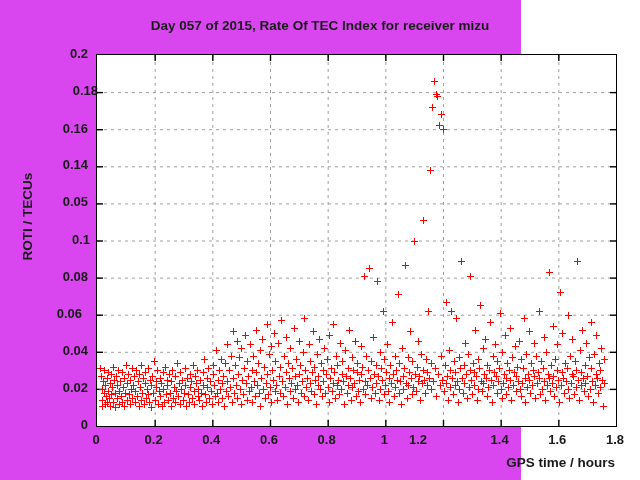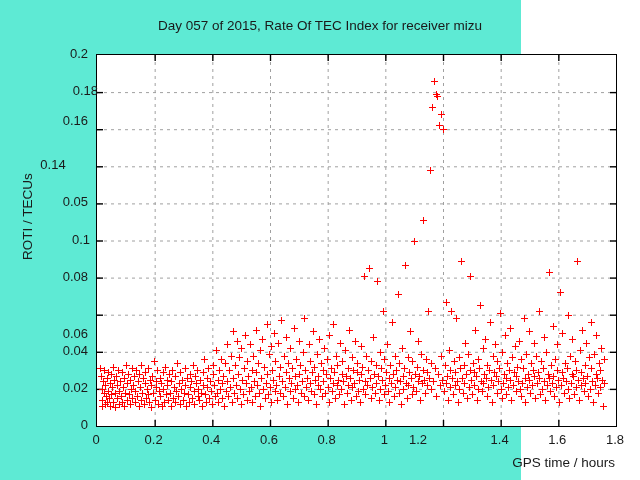--- a/index.html
+++ b/index.html
@@ -11,21 +11,22 @@
     width: 640px;
     height: 480px;
     overflow: hidden;
     font-family: "Liberation Sans", sans-serif;
     color: #000000;
   }
   #figure {
     position: relative;
     width: 521px;
     height: 480px;
-    background: #5eead4;
+    background: #d946ef;
+    font-weight: bold;
   }
   #plot-title {
     position: absolute;
     left: 0;
     top: 18px;
     width: 640px;
     text-align: center;
     font-size: 13.5px;
     color: #1a1a1a;
     white-space: nowrap;
@@ -151,26 +152,26 @@
       </svg>
     <svg id="points-svg" viewBox="0 0 519 371" preserveAspectRatio="none">
         <path d="M0 313.5H7M3.5 310V317M1 321.5H8M4.5 318V325M2 334.5H9M5.5 331V338M2 345.5H9M5.5 342V349M2 351.5H9M5.5 348V355M3 326.5H10M6.5 323V330M4 338.5H11M7.5 335V342M4 315.5H11M7.5 312V319M5 349.5H12M8.5 346V353M5 330.5H12M8.5 327V334M6 341.5H13M9.5 338V345M7 323.5H14M10.5 320V327M7 347.5H14M10.5 344V351M8 336.5H15M11.5 333V340M8 317.5H15M11.5 314V321M9 343.5H16M12.5 340V347M10 328.5H17M13.5 325V332M10 351.5H17M13.5 348V355M11 319.5H18M14.5 316V323M11 339.5H18M14.5 336V343M12 332.5H19M15.5 329V336M13 312.5H20M16.5 309V316M13 347.5H20M16.5 344V351M14 325.5H21M17.5 322V329M15 338.5H22M18.5 335V342M15 352.5H22M18.5 349V356M16 321.5H23M19.5 318V325M17 343.5H24M20.5 340V347M17 330.5H24M20.5 327V334M18 315.5H25M21.5 312V319M19 349.5H26M22.5 346V353M19 336.5H26M22.5 333V340M20 326.5H27M23.5 323V330M21 341.5H28M24.5 338V345M22 317.5H29M25.5 314V321M22 347.5H29M25.5 344V351M23 332.5H30M26.5 329V336M24 323.5H31M27.5 320V327M24 351.5H31M27.5 348V355M25 338.5H32M28.5 335V342M26 310.5H33M29.5 307V314M27 345.5H34M30.5 342V349M27 328.5H34M30.5 325V332M28 319.5H35M31.5 316V323M29 339.5H36M32.5 336V343M30 349.5H37M33.5 346V353M30 325.5H37M33.5 322V329M31 334.5H38M34.5 331V338M32 313.5H39M35.5 310V317M32 343.5H39M35.5 340V347M33 330.5H40M36.5 327V334M34 321.5H41M37.5 318V325M35 347.5H42M38.5 344V351M35 336.5H42M38.5 333V340M36 315.5H43M39.5 312V319M37 341.5H44M40.5 338V345M38 326.5H45M41.5 323V330M39 351.5H46M42.5 348V355M39 319.5H46M42.5 316V323M40 332.5H47M43.5 329V336M41 345.5H48M44.5 342V349M41 310.5H48M44.5 307V314M42 338.5H49M45.5 335V342M43 323.5H50M46.5 320V327M44 349.5H51M47.5 346V353M45 328.5H52M48.5 325V332M45 317.5H52M48.5 314V321M46 343.5H53M49.5 340V347M47 334.5H54M50.5 331V338M48 339.5H55M51.5 336V343M48 313.5H55M51.5 310V317M49 347.5H56M52.5 344V351M50 325.5H57M53.5 322V329M51 330.5H58M54.5 327V334M51 352.5H58M54.5 349V356M52 321.5H59M55.5 318V325M53 338.5H60M56.5 335V342M54 306.5H61M57.5 303V310M55 345.5H62M58.5 342V349M56 326.5H63M59.5 323V330M56 332.5H63M59.5 329V336M57 315.5H64M60.5 312V319M58 349.5H65M61.5 346V353M59 336.5H66M62.5 333V340M60 323.5H67M63.5 320V327M60 341.5H67M63.5 338V345M61 328.5H68M64.5 325V332M62 351.5H69M65.5 348V355M63 317.5H70M66.5 314V321M63 334.5H70M66.5 331V338M64 347.5H71M67.5 344V351M65 312.5H72M68.5 309V316M66 339.5H73M69.5 336V343M67 325.5H74M70.5 322V329M67 330.5H74M70.5 327V334M68 345.5H75M71.5 342V349M69 319.5H76M72.5 316V323M70 338.5H77M73.5 335V342M71 351.5H78M74.5 348V355M71 326.5H78M74.5 323V330M72 315.5H79M75.5 312V319M73 343.5H80M76.5 340V347M74 332.5H81M77.5 329V336M75 347.5H82M78.5 344V351M75 321.5H82M78.5 318V325M76 336.5H83M79.5 333V340M77 308.5H84M80.5 305V312M78 341.5H85M81.5 338V345M79 328.5H86M82.5 325V332M80 349.5H87M83.5 346V353M80 317.5H87M83.5 314V321M81 334.5H88M84.5 331V338M82 325.5H89M85.5 322V329M83 345.5H90M86.5 342V349M84 338.5H91M87.5 335V342M85 313.5H92M88.5 310V317M85 330.5H92M88.5 327V334M86 351.5H93M89.5 348V355M87 323.5H94M90.5 320V327M88 339.5H95M91.5 336V343M89 347.5H96M92.5 344V351M90 319.5H97M93.5 316V323M90 332.5H97M93.5 329V336M91 326.5H98M94.5 323V330M92 343.5H99M95.5 340V347M93 310.5H100M96.5 307V314M94 336.5H101M97.5 333V340M94 349.5H101M97.5 346V353M95 321.5H102M98.5 318V325M96 328.5H103M99.5 325V332M97 315.5H104M100.5 312V319M98 341.5H105M101.5 338V345M98 334.5H105M101.5 331V338M99 345.5H106M102.5 342V349M100 325.5H107M103.5 322V329M101 338.5H108M104.5 335V342M102 351.5H109M105.5 348V355M103 317.5H110M106.5 314V321M103 330.5H110M106.5 327V334M104 304.5H111M107.5 301V308M105 339.5H112M108.5 336V343M106 347.5H113M109.5 344V351M107 323.5H114M110.5 320V327M107 332.5H114M110.5 329V336M108 313.5H115M111.5 310V317M109 343.5H116M112.5 340V347M110 326.5H117M113.5 323V330M111 336.5H118M114.5 333V340M112 349.5H119M115.5 346V353M113 319.5H120M116.5 316V323M113 310.5H120M116.5 307V314M114 330.5H121M117.5 327V334M115 341.5H122M118.5 338V345M116 295.5H123M119.5 292V299M117 338.5H124M120.5 335V342M118 325.5H125M121.5 322V329M118 347.5H125M121.5 344V351M119 315.5H126M122.5 312V319M120 334.5H127M123.5 331V338M121 304.5H128M124.5 301V308M122 343.5H129M125.5 340V347M122 328.5H129M125.5 325V332M123 321.5H130M126.5 318V325M124 351.5H131M127.5 348V355M125 308.5H132M128.5 305V312M126 336.5H133M129.5 333V340M127 289.5H134M130.5 286V293M127 326.5H134M130.5 323V330M128 341.5H135M131.5 338V345M129 315.5H136M132.5 312V319M130 332.5H137M133.5 329V336M131 301.5H138M134.5 298V305M132 347.5H139M135.5 344V351M133 323.5H140M136.5 320V327M133 276.5H140M136.5 273V280M134 338.5H141M137.5 335V342M135 310.5H142M138.5 307V314M136 330.5H143M139.5 327V334M137 286.5H144M140.5 283V290M137 343.5H144M140.5 340V347M138 319.5H145M141.5 316V323M139 302.5H146M142.5 299V306M140 334.5H147M143.5 331V338M141 349.5H148M144.5 346V353M141 293.5H148M144.5 290V297M142 325.5H149M145.5 322V329M143 339.5H150M146.5 336V343M144 313.5H151M147.5 310V317M145 280.5H152M148.5 277V284M146 328.5H153M149.5 325V332M147 345.5H154M150.5 342V349M147 306.5H154M150.5 303V310M148 321.5H155M151.5 318V325M149 336.5H156M152.5 333V340M150 289.5H157M153.5 286V293M151 332.5H158M154.5 329V336M152 315.5H159M155.5 312V319M152 347.5H159M155.5 344V351M153 301.5H160M156.5 298V305M154 326.5H161M157.5 323V330M155 341.5H162M158.5 338V345M156 275.5H163M159.5 272V279M156 317.5H163M159.5 314V321M157 330.5H164M160.5 327V334M158 308.5H165M161.5 305V312M159 338.5H166M162.5 335V342M160 351.5H167M163.5 348V355M160 295.5H167M163.5 292V299M161 323.5H168M164.5 320V327M162 284.5H169M165.5 281V288M163 334.5H170M166.5 331V338M164 312.5H171M167.5 309V316M165 343.5H172M168.5 340V347M166 328.5H173M169.5 325V332M167 269.5H174M170.5 266V273M167 319.5H174M170.5 316V323M168 339.5H175M171.5 336V343M169 299.5H176M172.5 296V303M170 332.5H177M173.5 329V336M171 291.5H178M174.5 288V295M171 347.5H178M174.5 344V351M172 315.5H179M175.5 312V319M173 325.5H180M176.5 322V329M174 278.5H181M177.5 275V282M175 336.5H182M178.5 333V340M175 306.5H182M178.5 303V310M176 330.5H183M179.5 327V334M177 345.5H184M180.5 342V349M178 288.5H185M181.5 285V292M179 321.5H186M182.5 318V325M180 312.5H187M183.5 309V316M180 338.5H187M183.5 335V342M181 265.5H188M184.5 262V269M182 326.5H189M185.5 323V330M183 341.5H190M186.5 338V345M184 301.5H191M187.5 298V305M185 332.5H192M188.5 329V336M186 317.5H193M189.5 314V321M186 282.5H193M189.5 279V286M187 349.5H194M190.5 346V353M188 308.5H195M191.5 305V312M189 323.5H196M192.5 320V327M190 336.5H197M193.5 333V340M190 293.5H197M193.5 290V297M191 328.5H198M194.5 325V332M192 313.5H199M195.5 310V317M193 343.5H200M196.5 340V347M194 273.5H201M197.5 270V277M195 321.5H202M198.5 318V325M195 334.5H202M198.5 331V338M196 304.5H203M199.5 301V308M197 330.5H204M200.5 327V334M198 347.5H205M201.5 344V351M199 286.5H206M202.5 283V290M199 319.5H206M202.5 316V323M200 310.5H207M203.5 307V314M201 338.5H208M204.5 335V342M202 326.5H209M205.5 323V330M203 297.5H210M206.5 294V301M204 341.5H211M207.5 338V345M204 263.5H211M207.5 260V267M205 315.5H212M208.5 312V319M206 332.5H213M209.5 329V336M207 323.5H214M210.5 320V327M208 345.5H215M211.5 342V349M209 289.5H216M212.5 286V293M210 328.5H217M213.5 325V332M210 306.5H217M213.5 303V310M211 336.5H218M214.5 333V340M212 317.5H219M215.5 314V321M213 276.5H220M216.5 273V280M214 339.5H221M217.5 336V343M214 312.5H221M217.5 309V316M215 325.5H222M218.5 322V329M216 349.5H223M219.5 346V353M217 299.5H224M220.5 296V303M218 330.5H225M221.5 327V334M218 321.5H225M221.5 318V325M219 284.5H226M222.5 281V288M220 334.5H227M223.5 331V338M221 308.5H228M224.5 305V312M222 341.5H229M225.5 338V345M223 315.5H230M226.5 312V319M223 326.5H230M226.5 323V330M224 293.5H231M227.5 290V297M225 338.5H232M228.5 335V342M226 319.5H233M229.5 316V323M227 304.5H234M230.5 301V308M228 332.5H235M231.5 329V336M229 347.5H236M232.5 344V351M229 280.5H236M232.5 277V284M230 323.5H237M233.5 320V327M231 313.5H238M234.5 310V317M232 336.5H239M235.5 333V340M233 328.5H240M236.5 325V332M233 269.5H240M236.5 266V273M234 317.5H241M237.5 314V321M235 343.5H242M238.5 340V347M236 301.5H243M239.5 298V305M237 330.5H244M240.5 327V334M237 310.5H244M240.5 307V314M238 325.5H245M241.5 322V329M239 339.5H246M242.5 336V343M240 288.5H247M243.5 285V292M241 334.5H248M244.5 331V338M242 319.5H249M245.5 316V323M242 306.5H249M245.5 303V310M243 326.5H250M246.5 323V330M244 349.5H251M247.5 346V353M245 295.5H252M248.5 292V299M246 321.5H253M249.5 318V325M247 338.5H254M250.5 335V342M248 313.5H255M251.5 310V317M248 330.5H255M251.5 327V334M249 275.5H256M252.5 272V279M250 323.5H257M253.5 320V327M251 345.5H258M254.5 342V349M252 302.5H259M255.5 299V306M252 332.5H259M255.5 329V336M253 315.5H260M256.5 312V319M254 328.5H261M257.5 325V332M255 286.5H262M258.5 283V290M256 341.5H263M259.5 338V345M257 317.5H264M260.5 314V321M257 308.5H264M260.5 305V312M258 336.5H265M261.5 333V340M259 325.5H266M262.5 322V329M260 347.5H267M263.5 344V351M261 291.5H268M264.5 288V295M261 319.5H268M264.5 316V323M262 312.5H269M265.5 309V316M263 334.5H270M266.5 331V338M264 221.5H271M267.5 218V225M265 326.5H272M268.5 323V330M265 339.5H272M268.5 336V343M266 301.5H273M269.5 298V305M267 330.5H274M270.5 327V334M268 315.5H275M271.5 312V319M269 213.5H276M272.5 210V217M270 323.5H277M273.5 320V327M271 343.5H278M274.5 340V347M271 306.5H278M274.5 303V310M272 332.5H279M275.5 329V336M273 282.5H280M276.5 279V286M274 319.5H281M277.5 316V323M275 338.5H282M278.5 335V342M276 310.5H283M279.5 307V314M276 328.5H283M279.5 325V332M277 226.5H284M280.5 223V230M278 321.5H285M281.5 318V325M279 345.5H286M282.5 342V349M280 297.5H287M283.5 294V301M280 334.5H287M283.5 331V338M281 313.5H288M284.5 310V317M282 325.5H289M285.5 322V329M283 256.5H290M286.5 253V260M284 339.5H291M287.5 336V343M284 304.5H291M287.5 301V308M285 330.5H292M288.5 327V334M286 317.5H293M289.5 314V321M287 289.5H294M290.5 286V293M288 336.5H295M291.5 333V340M289 323.5H296M292.5 320V327M289 347.5H296M292.5 344V351M290 310.5H297M293.5 307V314M291 328.5H298M294.5 325V332M292 267.5H299M295.5 264V271M293 319.5H300M296.5 316V323M294 341.5H301M297.5 338V345M295 301.5H302M298.5 298V305M295 332.5H302M298.5 329V336M296 315.5H303M299.5 312V319M297 325.5H304M300.5 322V329M298 239.5H305M301.5 236V243M299 338.5H306M302.5 335V342M299 308.5H306M302.5 305V312M300 326.5H307M303.5 323V330M301 349.5H308M304.5 346V353M302 293.5H309M305.5 290V297M303 321.5H310M306.5 318V325M303 334.5H310M306.5 331V338M304 313.5H311M307.5 310V317M305 210.5H312M308.5 207V214M306 328.5H313M309.5 325V332M307 343.5H314M310.5 340V347M308 302.5H315M311.5 299V306M308 330.5H315M311.5 327V334M309 317.5H316M312.5 314V321M310 276.5H317M313.5 273V280M311 323.5H318M314.5 320V327M312 339.5H319M315.5 336V343M312 306.5H319M315.5 303V310M313 332.5H320M316.5 329V336M314 186.5H321M317.5 183V190M315 319.5H322M318.5 316V323M316 336.5H323M319.5 333V340M317 312.5H324M320.5 309V316M318 326.5H325M321.5 323V330M318 286.5H325M321.5 283V290M319 321.5H326M322.5 318V325M320 345.5H327M323.5 342V349M321 299.5H328M324.5 296V303M322 328.5H329M325.5 325V332M323 315.5H330M326.5 312V319M323 165.5H330M326.5 162V169M324 325.5H331M327.5 322V329M325 338.5H332M328.5 335V342M326 304.5H333M329.5 301V308M327 330.5H334M330.5 327V334M327 317.5H334M330.5 314V321M328 256.5H335M331.5 253V260M329 323.5H336M332.5 320V327M330 115.5H337M333.5 112V119M331 308.5H338M334.5 305V312M331 334.5H338M334.5 331V338M332 52.5H339M335.5 49V56M333 326.5H340M336.5 323V330M334 26.5H341M337.5 23V30M335 313.5H342M338.5 310V317M336 341.5H343M339.5 338V345M336 39.5H343M339.5 36V43M337 41.5H344M340.5 38V45M338 319.5H345M341.5 316V323M339 70.5H346M342.5 67V74M340 330.5H347M343.5 327V334M341 59.5H348M344.5 56V63M341 301.5H348M344.5 298V305M342 325.5H349M345.5 322V329M343 74.5H350M346.5 71V78M344 336.5H351M347.5 333V340M345 310.5H352M348.5 307V314M346 328.5H353M349.5 325V332M346 247.5H353M349.5 244V251M347 321.5H354M350.5 318V325M348 345.5H355M351.5 342V349M349 295.5H356M352.5 292V299M350 332.5H357M353.5 329V336M350 315.5H357M353.5 312V319M351 256.5H358M354.5 253V260M352 323.5H359M355.5 320V327M353 339.5H360M356.5 336V343M354 306.5H361M357.5 303V310M355 330.5H362M358.5 327V334M355 317.5H362M358.5 314V321M356 263.5H363M359.5 260V267M357 326.5H364M360.5 323V330M358 347.5H365M361.5 344V351M359 302.5H366M362.5 299V306M359 334.5H366M362.5 331V338M360 313.5H367M363.5 310V317M361 206.5H368M364.5 203V210M362 323.5H369M365.5 320V327M363 338.5H370M366.5 335V342M364 310.5H371M367.5 307V314M364 328.5H371M367.5 325V332M365 288.5H372M368.5 285V292M366 319.5H373M369.5 316V323M367 343.5H374M370.5 340V347M368 299.5H375M371.5 296V303M369 332.5H376M372.5 329V336M370 315.5H377M373.5 312V319M370 221.5H377M373.5 218V225M371 325.5H378M374.5 322V329M372 339.5H379M375.5 336V343M373 308.5H380M376.5 305V312M374 330.5H381M377.5 327V334M374 317.5H381M377.5 314V321M375 275.5H382M378.5 272V279M376 321.5H383M379.5 318V325M377 345.5H384M380.5 342V349M378 304.5H385M381.5 301V308M378 334.5H385M381.5 331V338M379 313.5H386M382.5 310V317M380 250.5H387M383.5 247V254M381 326.5H388M384.5 323V330M382 336.5H389M385.5 333V340M383 293.5H390M386.5 290V297M383 328.5H390M386.5 325V332M384 319.5H391M387.5 316V323M385 284.5H392M388.5 281V288M386 323.5H393M389.5 320V327M387 341.5H394M390.5 338V345M387 310.5H394M390.5 307V314M388 332.5H395M391.5 329V336M389 315.5H396M392.5 312V319M390 267.5H397M393.5 264V271M391 325.5H398M394.5 322V329M392 347.5H399M395.5 344V351M393 301.5H400M396.5 298V305M393 330.5H400M396.5 327V334M394 317.5H401M397.5 314V321M395 289.5H402M398.5 286V293M396 321.5H403M399.5 318V325M397 338.5H404M400.5 335V342M397 306.5H404M400.5 303V310M398 326.5H405M401.5 323V330M399 313.5H406M402.5 310V317M400 258.5H407M403.5 255V262M401 334.5H408M404.5 331V338M402 343.5H409M405.5 340V347M402 297.5H409M405.5 294V301M403 328.5H410M406.5 325V332M404 319.5H411M407.5 316V323M405 280.5H412M408.5 277V284M406 323.5H413M409.5 320V327M406 339.5H413M409.5 336V343M407 308.5H414M410.5 305V312M408 332.5H415M411.5 329V336M409 315.5H416M412.5 312V319M410 273.5H417M413.5 270V277M410 325.5H417M413.5 322V329M411 345.5H418M414.5 342V349M412 302.5H419M415.5 299V306M413 330.5H420M416.5 327V334M414 317.5H421M417.5 314V321M415 291.5H422M418.5 288V295M416 321.5H423M419.5 318V325M416 336.5H423M419.5 333V340M417 312.5H424M420.5 309V316M418 326.5H425M421.5 323V330M419 286.5H426M422.5 283V290M420 334.5H427M423.5 331V338M421 341.5H428M424.5 338V345M421 304.5H428M424.5 301V308M422 328.5H429M425.5 325V332M423 313.5H430M426.5 310V317M424 263.5H431M427.5 260V267M425 323.5H432M428.5 320V327M425 347.5H432M428.5 344V351M426 299.5H433M429.5 296V303M427 332.5H434M430.5 329V336M428 319.5H435M431.5 316V323M429 276.5H436M432.5 273V280M429 325.5H436M432.5 322V329M430 338.5H437M433.5 335V342M431 308.5H438M434.5 305V312M432 330.5H439M435.5 327V334M433 315.5H440M436.5 312V319M434 288.5H441M437.5 285V292M434 321.5H441M437.5 318V325M435 343.5H442M438.5 340V347M436 301.5H443M439.5 298V305M437 328.5H444M440.5 325V332M438 317.5H445M441.5 314V321M439 256.5H446M442.5 253V260M439 323.5H446M442.5 320V327M440 339.5H447M443.5 336V343M441 306.5H448M444.5 303V310M442 334.5H449M445.5 331V338M443 313.5H450M446.5 310V317M444 282.5H451M447.5 279V286M444 326.5H451M447.5 323V330M445 345.5H452M448.5 342V349M446 297.5H453M449.5 294V301M447 330.5H454M450.5 327V334M448 319.5H455M451.5 316V323M449 217.5H456M452.5 214V221M449 323.5H456M452.5 320V327M450 336.5H457M453.5 333V340M451 310.5H458M454.5 307V314M452 328.5H459M455.5 325V332M453 271.5H460M456.5 268V275M453 321.5H460M456.5 318V325M454 341.5H461M457.5 338V345M455 304.5H462M458.5 301V308M456 332.5H463M459.5 329V336M457 315.5H464M460.5 312V319M457 289.5H464M460.5 286V293M458 325.5H465M461.5 322V329M459 347.5H466M462.5 344V351M460 237.5H467M463.5 234V241M461 330.5H468M464.5 327V334M462 317.5H469M465.5 314V321M462 278.5H469M465.5 275V282M463 323.5H470M466.5 320V327M464 338.5H471M467.5 335V342M465 308.5H472M468.5 305V312M466 326.5H473M469.5 323V330M467 313.5H474M470.5 310V317M468 260.5H475M471.5 257V264M468 334.5H475M471.5 331V338M469 343.5H476M472.5 340V347M470 301.5H477M473.5 298V305M471 328.5H478M474.5 325V332M472 319.5H479M475.5 316V323M472 284.5H479M475.5 281V288M473 321.5H480M476.5 318V325M474 339.5H481M477.5 336V343M475 306.5H482M478.5 303V310M476 332.5H483M479.5 329V336M476 315.5H483M479.5 312V319M477 206.5H484M480.5 203V210M478 325.5H485M481.5 322V329M479 345.5H486M482.5 342V349M480 295.5H487M483.5 292V299M481 330.5H488M484.5 327V334M481 317.5H488M484.5 314V321M482 275.5H489M485.5 272V279M483 323.5H490M486.5 320V327M484 336.5H491M487.5 333V340M485 310.5H492M488.5 307V314M485 328.5H492M488.5 325V332M486 288.5H493M489.5 285V292M487 321.5H494M490.5 318V325M488 341.5H495M491.5 338V345M489 302.5H496M492.5 299V306M490 334.5H497M493.5 331V338M491 313.5H498M494.5 310V317M491 267.5H498M494.5 264V271M492 326.5H499M495.5 323V330M493 347.5H500M496.5 344V351M494 299.5H501M497.5 296V303M495 330.5H502M498.5 327V334M496 319.5H503M499.5 316V323M496 280.5H503M499.5 277V284M497 323.5H504M500.5 320V327M498 338.5H505M501.5 335V342M499 308.5H506M502.5 305V312M500 332.5H507M503.5 329V336M500 315.5H507M503.5 312V319M501 293.5H508M504.5 290V297M502 325.5H509M505.5 322V329M503 351.5H510M506.5 348V355M504 304.5H511M507.5 301V308M504 328.5H511M507.5 325V332" stroke="#ff0000" stroke-width="1.6" fill="none" shape-rendering="crispEdges"></path>
       </svg>
   </div>
 
   <div id="ytick-labels">
       <div class="ytick-label" style="left: 18px; top: 417px;">0</div>
       <div class="ytick-label" style="left: 18px; top: 379.9px;">0.02</div>
       <div class="ytick-label" style="left: 18px; top: 342.8px;">0.04</div>
-      <div class="ytick-label" style="left: 18px; top: 305.7px; margin-top: 20px;">0.06</div>
+      <div class="ytick-label" style="left: 12px; top: 305.7px;">0.06</div>
       <div class="ytick-label" style="left: 18px; top: 268.6px;">0.08</div>
       <div class="ytick-label" style="left: 20px; top: 231.5px;">0.1</div>
       <div class="ytick-label" style="left: 18px; top: 194.4px;">0.05</div>
-      <div class="ytick-label" style="left: 18px; top: 157.3px; text-align: center;">0.14</div>
-      <div class="ytick-label" style="left: 18px; top: 113px;">0.16</div>
+      <div class="ytick-label" style="left: 18px; top: 157.3px;">0.14</div>
+      <div class="ytick-label" style="left: 18px; top: 121px;">0.16</div>
       <div class="ytick-label" style="left: 28px; top: 83.1px;">0.18</div>
       <div class="ytick-label" style="left: 18px; top: 46px;">0.2</div>
     </div>
   <div id="xtick-labels">
       <div class="xtick-label" style="left: 66px; top: 432px;">0</div>
       <div class="xtick-label" style="left: 123.667px; top: 432px;">0.2</div>
       <div class="xtick-label" style="left: 181.333px; top: 432px;">0.4</div>
       <div class="xtick-label" style="left: 239px; top: 432px;">0.6</div>
       <div class="xtick-label" style="left: 296.667px; top: 432px;">0.8</div>
       <div class="xtick-label" style="left: 354.333px; top: 432px;">1</div>

